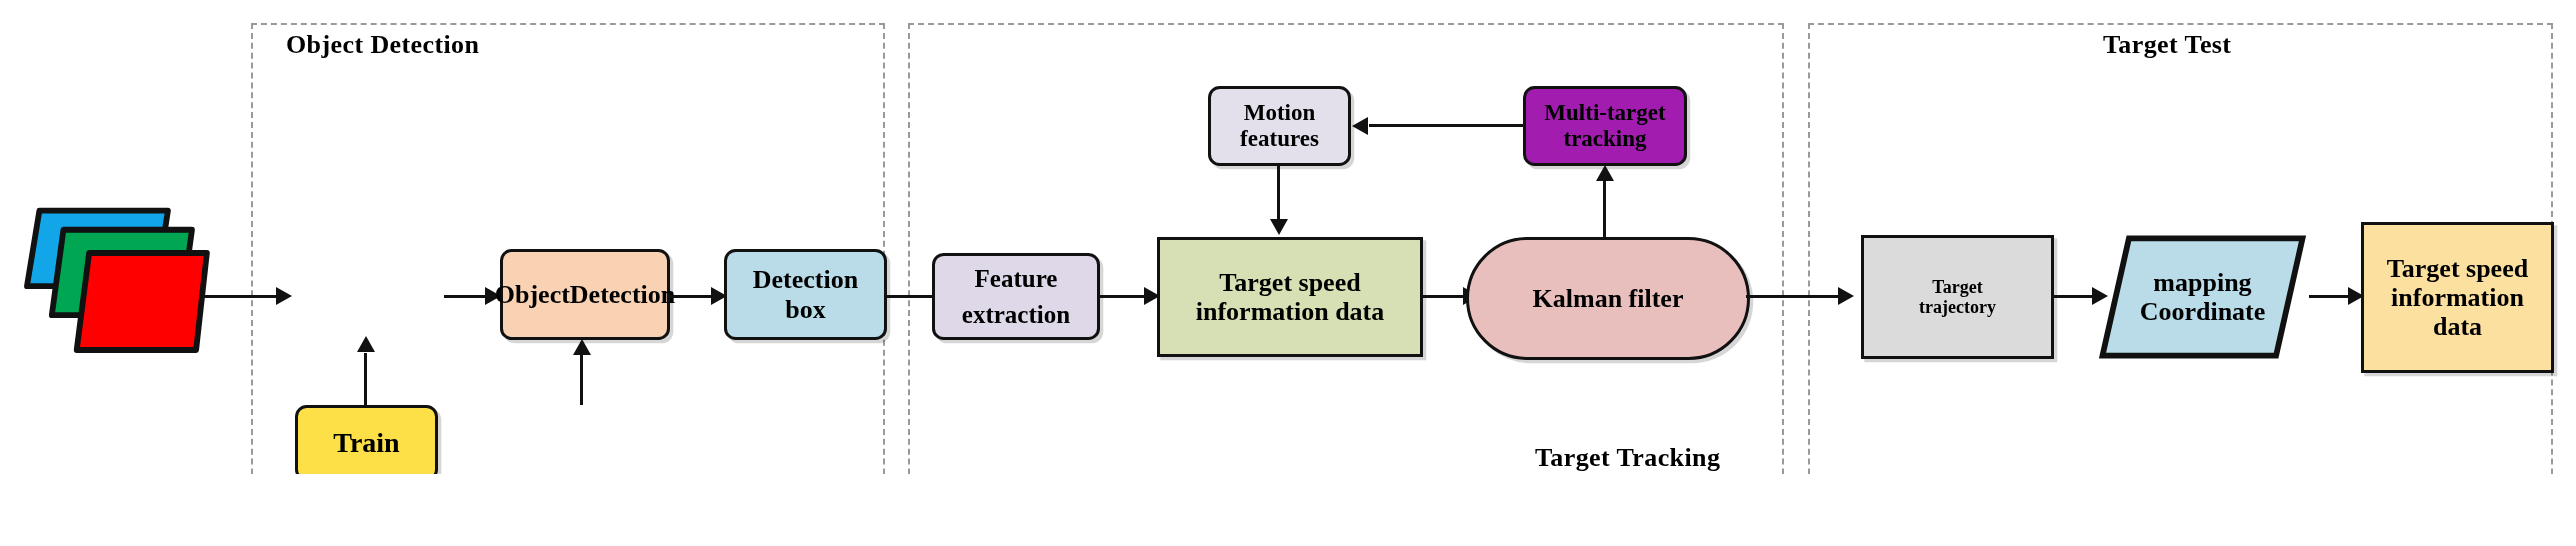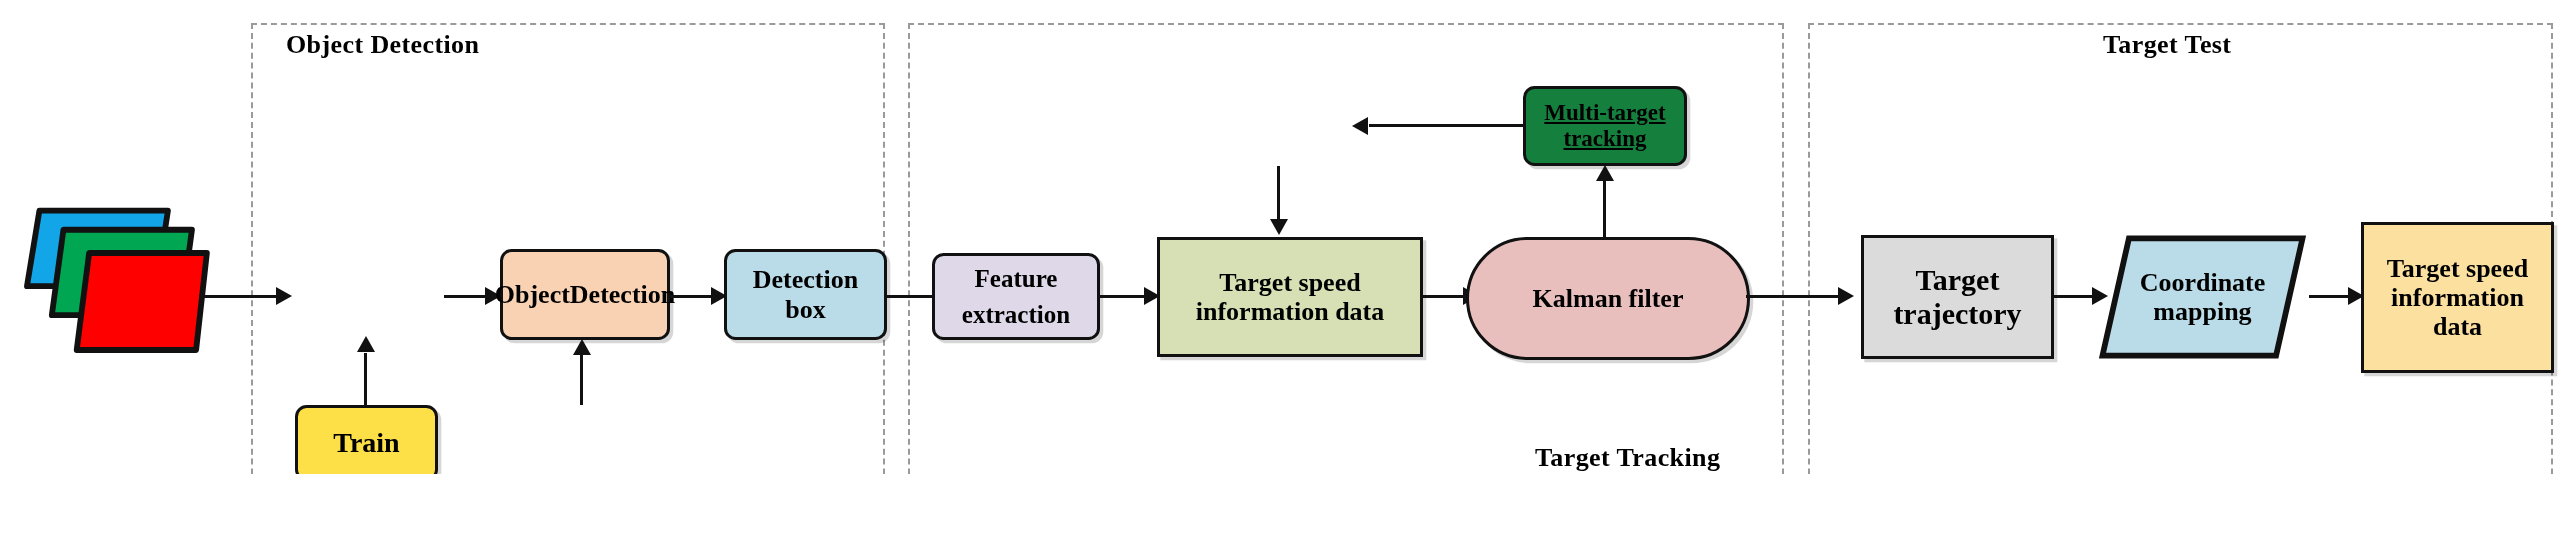--- a/index.html
+++ b/index.html
@@ -135,58 +135,62 @@
   </div>
 
   <div class="conn h-line" style="left:1100px;top:295px;width:48px;"></div>
   <div class="arrow arr-right" style="left:1144px;top:287px;"></div>
 
   <div class="node rect" style="left:1157px;top:237px;width:266px;height:120px;background:#D6E0B4;font-size:26px;flex-direction:column;">
     <span>Target speed</span>
     <span>information data</span>
   </div>
 
+  <div class="node round" style="left:1208px;top:86px;width:143px;height:80px;background:#E3E0EC;font-size:23px;flex-direction:column;">
+    <span>Motion</span>
+    <span>features</span>
+  </div>
   <div class="conn v-line" style="left:1277px;top:166px;height:55px;"></div>
   <div class="arrow arr-down" style="left:1270px;top:219px;"></div>
 
-  <div class="node round" style="left:1523px;top:86px;width:164px;height:80px;background:#15803d;font-size:23px;flex-direction:column;text-decoration:underline;">
+  <div class="node round" style="left:1523px;top:86px;width:164px;height:80px;background:#a21caf;font-size:23px;flex-direction:column;">
     <span>Multi-target</span>
     <span>tracking</span>
   </div>
   <div class="conn h-line" style="left:1369px;top:124px;width:154px;"></div>
   <div class="arrow arr-left" style="left:1352px;top:117px;"></div>
 
   <div class="conn h-line" style="left:1422px;top:295px;width:45px;"></div>
   <div class="arrow arr-right" style="left:1463px;top:287px;"></div>
 
   <div class="node stadium" style="left:1466px;top:237px;width:284px;height:123px;background:#E8BFBD;font-size:26px;flex-direction:column;">
     <span>Kalman filter</span>
   </div>
 
   <div class="conn v-line" style="left:1603px;top:181px;height:58px;"></div>
   <div class="arrow arr-up" style="left:1596px;top:165px;"></div>
 
   <div class="conn h-line" style="left:1746px;top:295px;width:96px;"></div>
   <div class="arrow arr-right" style="left:1838px;top:287px;"></div>
 
-  <div class="node rect" style="left:1861px;top:235px;width:193px;height:124px;background:#DBDBDB;font-size:30px;flex-direction:column;">
+  <div class="node rect" style="left:1861px;top:235px;width:193px;height:124px;background:#DBDBDB;font-size:18px;flex-direction:column;">
     <span>Target</span>
     <span>trajectory</span>
   </div>
 
   <div class="conn h-line" style="left:2053px;top:295px;width:43px;"></div>
   <div class="arrow arr-right" style="left:2092px;top:287px;"></div>
 
   <div class="node para" style="left:2099px;top:235px;width:207px;height:124px;font-size:26px;flex-direction:column;">
     <svg width="207" height="124" viewBox="0 0 250 150">
       <polygon points="36,4 246,4 214,146 4,146" fill="#BADCE8" stroke="#111111" stroke-width="7"></polygon>
     </svg>
     <div class="ptxt">
+      <span>mapping</span>
       <span>Coordinate</span>
-      <span>mapping</span>
     </div>
   </div>
 
   <div class="conn h-line" style="left:2309px;top:295px;width:43px;"></div>
   <div class="arrow arr-right" style="left:2348px;top:287px;"></div>
 
   <div class="node rect" style="left:2361px;top:222px;width:193px;height:151px;background:#FCE0A0;font-size:26px;flex-direction:column;">
     <span>Target speed</span>
     <span>information</span>
     <span>data</span>

